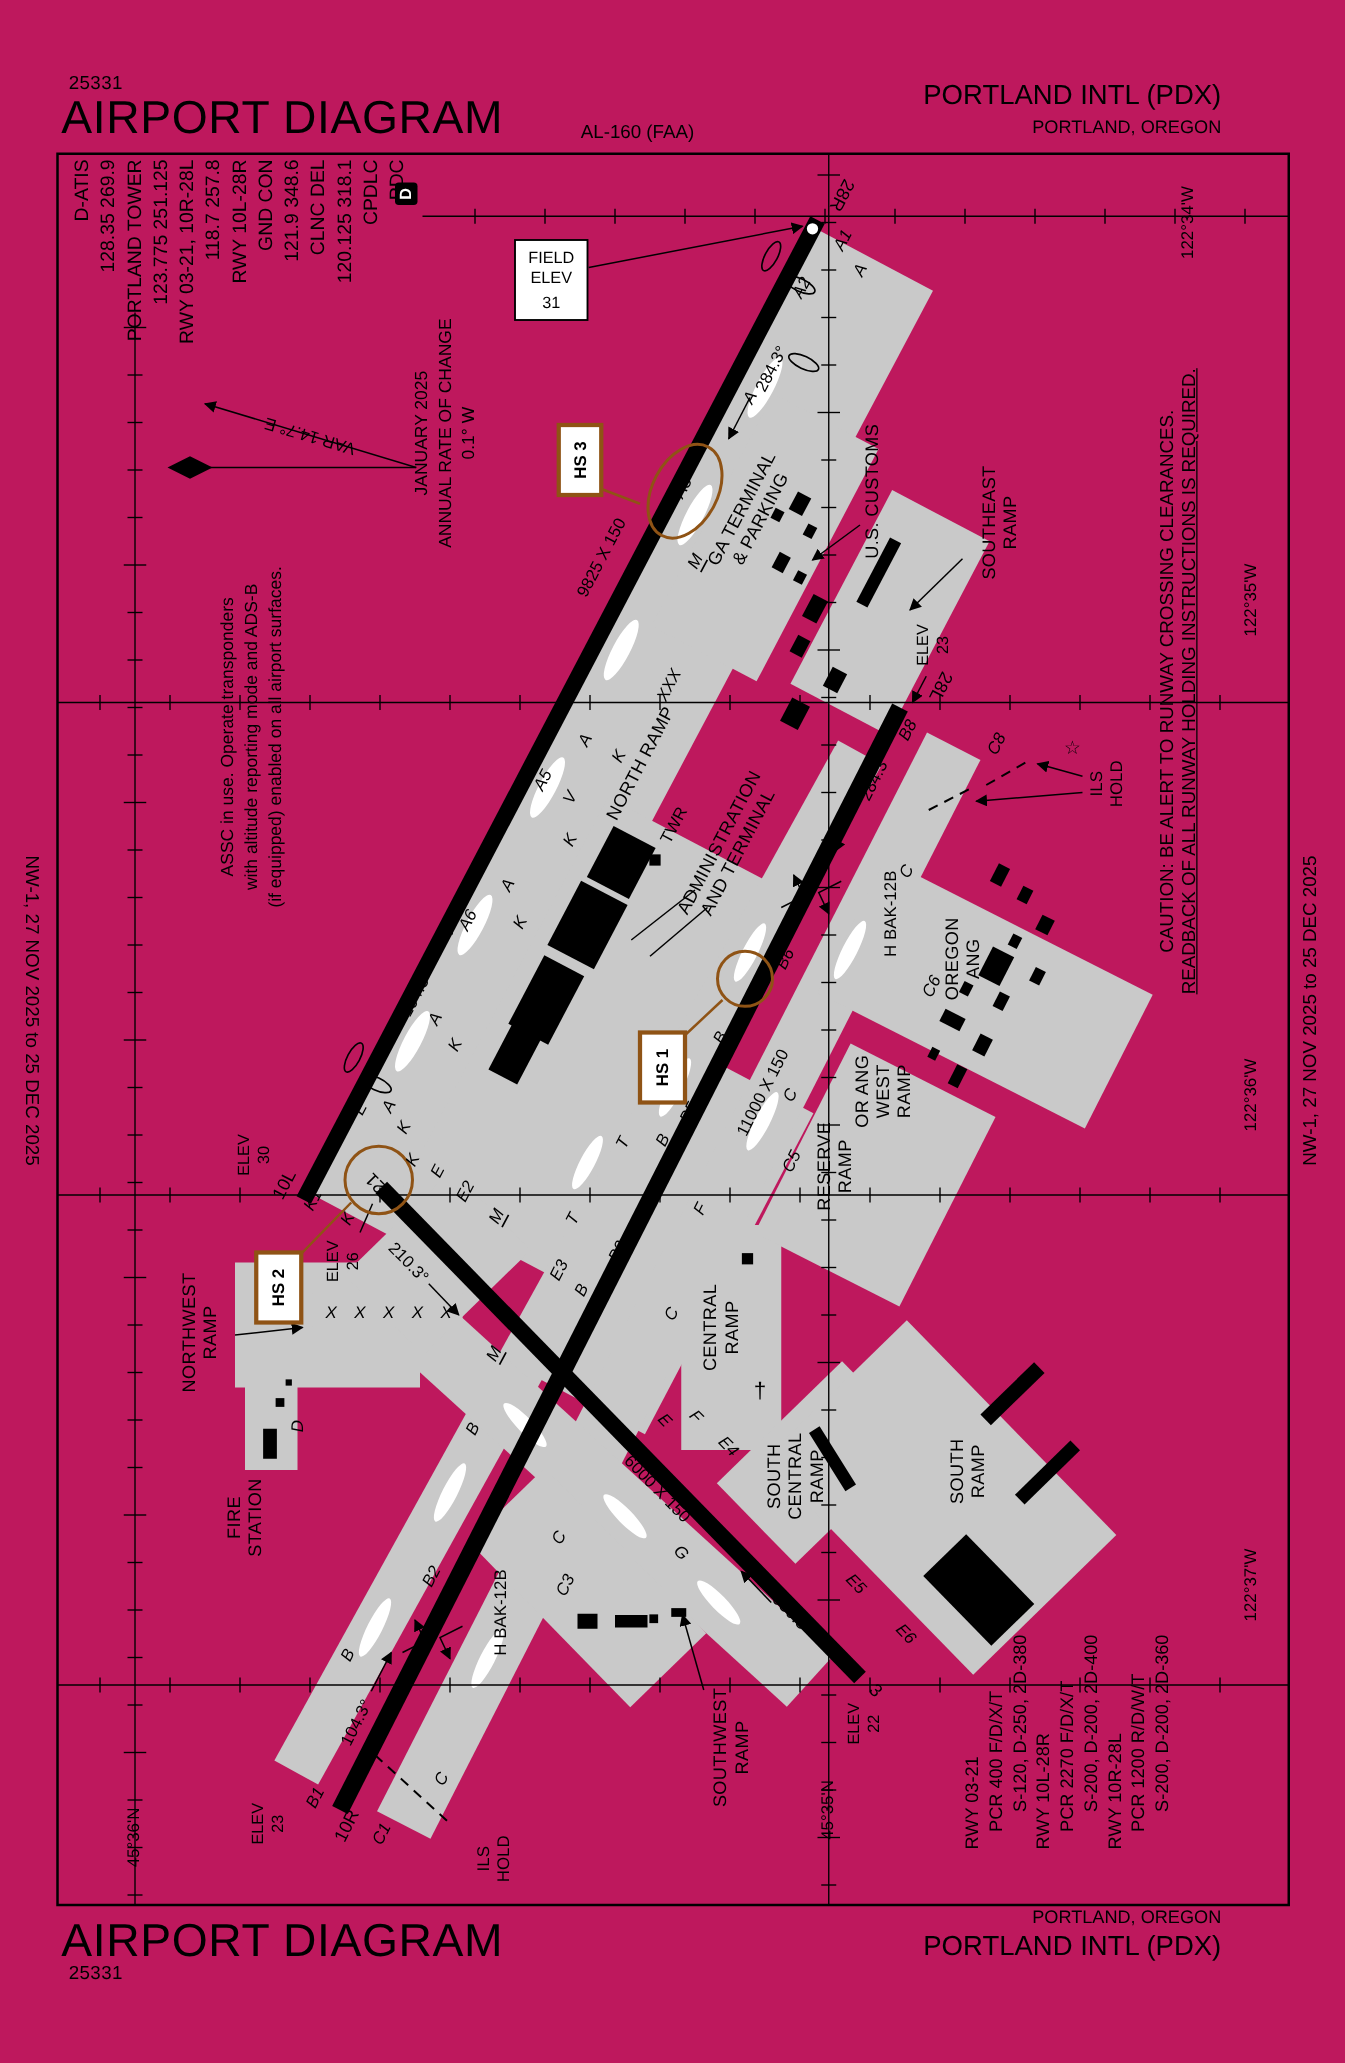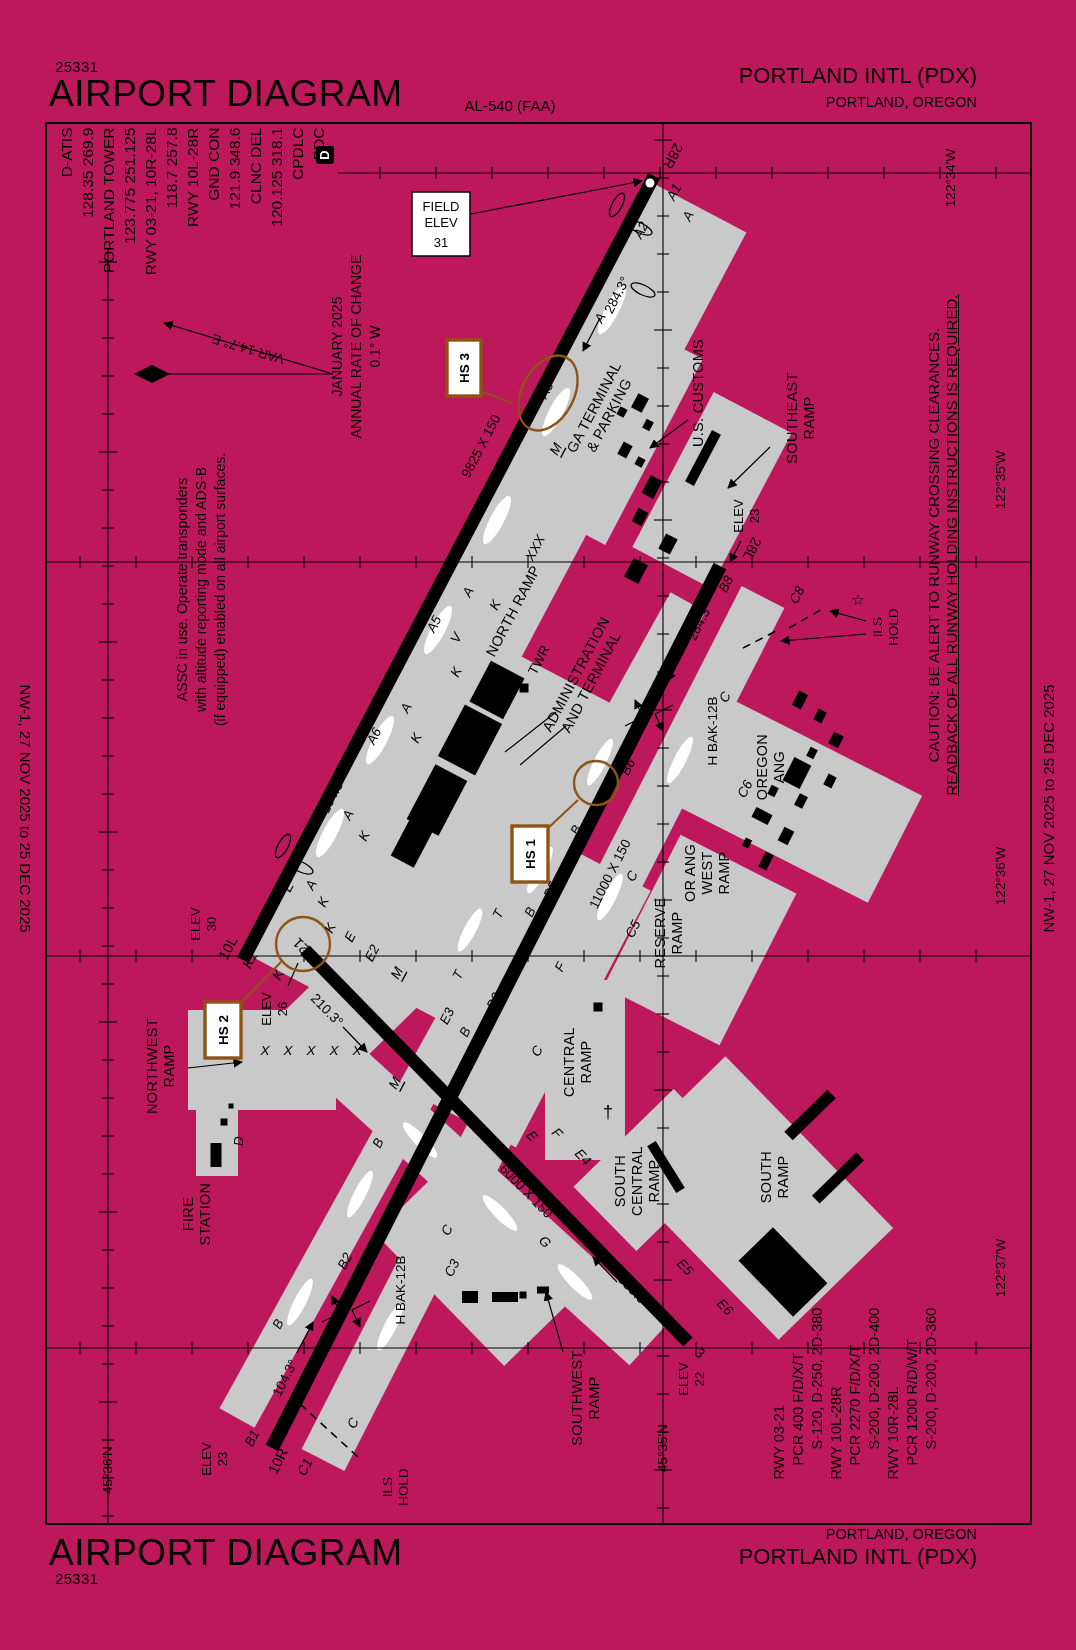--- a/index.html
+++ b/index.html
@@ -48,21 +48,21 @@
   .dash{stroke:#000;stroke-width:1.6;stroke-dasharray:8 6;fill:none}
   .loop{fill:none;stroke:#000;stroke-width:1.3}
 </style>
 </head>
 <body>
 
 <div id="page">
 
   <div class="abs chartnum" style="left:55px;top:58px">25331</div>
   <div class="abs bigtitle" style="left:49px;top:73px">AIRPORT DIAGRAM</div>
-  <div class="abs alnum" style="left:430px;top:97px;width:160px;text-align:center">AL-540 (FAA)</div>
+  <div class="abs alnum" style="left:430px;top:97px;width:160px;text-align:center">AL-160 (FAA)</div>
   <div class="abs aptname rt" style="right:99px;top:63px">PORTLAND INTL (PDX)</div>
   <div class="abs aptcity rt" style="right:99px;top:94px">PORTLAND, OREGON</div>
 
   <div class="abs marg r90cw" style="left:-155px;top:800px">NW-1,  27 NOV 2025  to  25 DEC 2025</div>
   <div class="abs marg r90" style="left:868px;top:800px">NW-1,  27 NOV 2025  to  25 DEC 2025</div>
 
   <div class="abs comms r90" style="left:97px;top:86px">
     <div>D-ATIS</div>
     <div>128.35 269.9</div>
     <div>PORTLAND TOWER</div>

